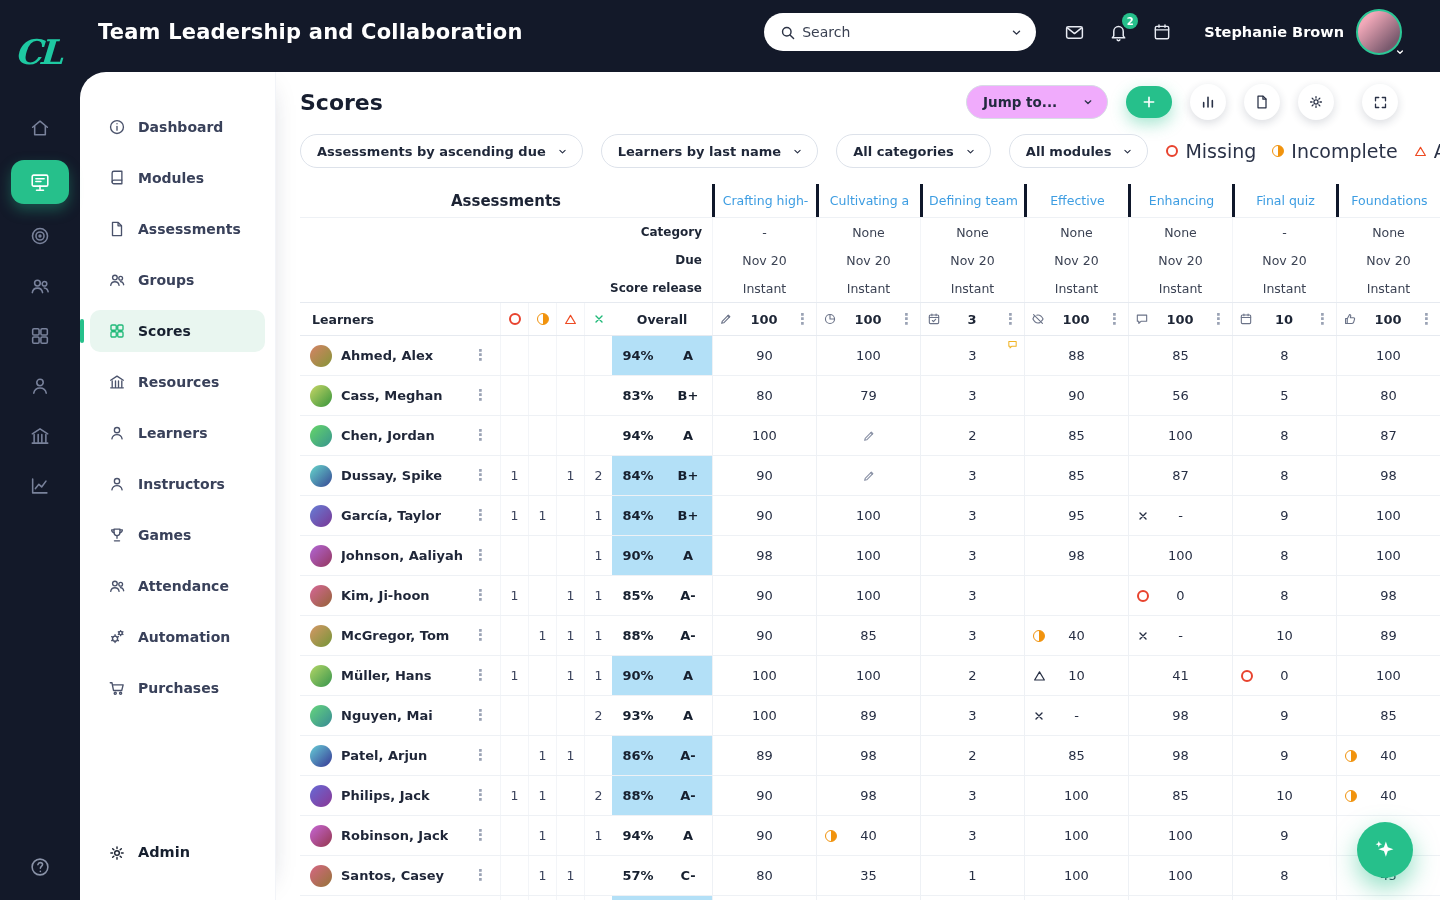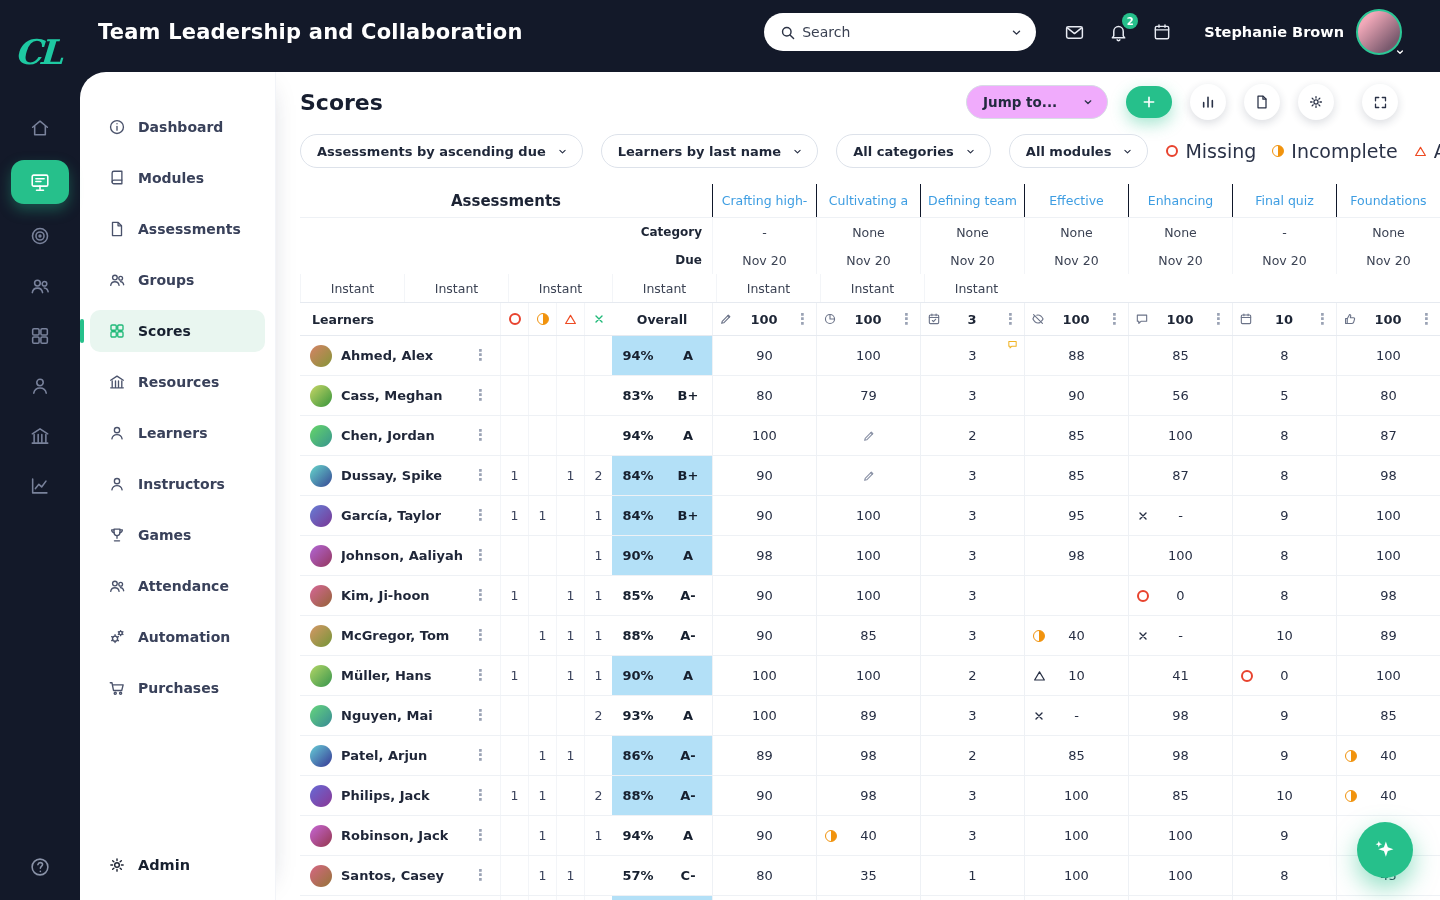--- a/index.html
+++ b/index.html
@@ -33,21 +33,21 @@
   
   .panel{position:absolute;left:80px;top:72px;right:0;bottom:0;background:#fff;border-top-left-radius:26px;display:flex;overflow:hidden;z-index:4}
   .subnav{width:196px;flex:none;padding-top:34px;position:relative;border-right:1px solid #f2f4f8;box-shadow:10px 0 26px -20px rgba(20,30,60,.28)}
   .nav-item{height:42px;margin:0 10px 9px 10px;display:flex;align-items:center;gap:12px;padding-left:18px;border-radius:10px;cursor:pointer;position:relative}
   .nav-item .ic{display:flex;color:#4a526b}
   .nav-item .lbl{font-size:14px;font-weight:600;color:#39415a;white-space:nowrap}
   .nav-item.active{background:#e9f6f0}
   .nav-item.active .ic{color:#1fb978}
   .nav-item.active .lbl{color:#17202f;font-weight:700}
   .nav-item.active::before{content:"";position:absolute;left:-10px;top:9px;width:4px;height:24px;border-radius:2px;background:#26c08b}
-  .admin-item{position:absolute;bottom:14px;left:10px;right:10px;height:42px;display:flex;align-items:center;gap:12px;padding-left:18px;cursor:pointer}
+  .admin-item{position:absolute;bottom:14px;left:10px;right:10px;height:42px;display:flex;gap:12px;padding-left:18px;cursor:pointer}
   .admin-item .ic{display:flex;color:#1d2433}
   .admin-item .lbl{font-size:14.5px;font-weight:700;color:#17202f}
   
   .content{flex:1;min-width:0;padding:8px 0 0 24px;position:relative;overflow:hidden}
   .page-head{display:flex;align-items:center;height:44px;padding-right:42px}
   .page-title{font-size:22px;font-weight:800;color:#171e30}
   .controls{margin-left:auto;display:flex;align-items:center;gap:18px}
   .jump{width:142px;height:34px;border:1px solid #d7dce5;border-radius:17px;background:#f0abfc;display:flex;align-items:center;
     justify-content:space-between;padding:0 12px 0 16px;font-size:13.5px;font-weight:600;color:#222a3f;cursor:pointer}
   .jump .chev{display:flex;color:#2a3247}
@@ -70,21 +70,21 @@
     background:linear-gradient(90deg,transparent 0 50%,#f1930d 50% 100%)}
   .st-absent{color:#ee4b23}
   .st-excused{color:#1fb978}
   
   .tablewrap{margin-top:16px}
   .t-row{display:flex;align-items:stretch}
   .cell{flex:none;display:flex;align-items:center;justify-content:center;position:relative}
   .w-name{width:200px}.w-cnt{width:28px}.w-ov{width:52px}.w-gr{width:48px}.w-as{width:104px}.w-block{width:412px}.w-ovgr{width:100px}
   .t-band{height:34px;border-bottom:1px solid #eef1f5}
   .band-title{font-size:15px;font-weight:700;color:#1c2334}
-  .as-name{border-left:1px solid #0f172a;overflow:hidden}
+  .as-name{border-left:3px solid #0f172a;overflow:hidden}
   .as-name span{font-size:12.5px;color:#3d9de2;white-space:nowrap;cursor:pointer}
   .t-meta{height:28px}
   .meta-label{justify-content:flex-end;padding-right:10px}
   .meta-label span{font-size:12px;font-weight:700;color:#1d2535}
   .meta-val{border-left:1px solid #f3f5f8}
   .meta-val span{font-size:12.5px;color:#3c4354}
   .t-learn{height:34px;border-top:1px solid #e6eaf0;border-bottom:1px solid #e6eaf0;background:#fff}
   .learn-label{justify-content:flex-start;padding-left:12px}
   .learn-label span,.ovgr-label span{font-size:12.5px;font-weight:700;color:#1d2535}
   .cnt-head{border-left:1px solid #f3f5f8}
@@ -539,20 +539,23 @@
             <span>Nov 20</span>
           </div>
           <div class="cell w-as meta-val">
             <span>Nov 20</span>
           </div>
           <div class="cell w-as meta-val">
             <span>Nov 20</span>
           </div>
         </div>
         <div class="t-row t-meta">
+          <div class="cell w-block meta-label">
+            <span>Score release</span>
+          </div>
           <div class="cell w-as meta-val">
             <span>Instant</span>
           </div>
           <div class="cell w-as meta-val">
             <span>Instant</span>
           </div>
           <div class="cell w-as meta-val">
             <span>Instant</span>
           </div>
           <div class="cell w-as meta-val">

